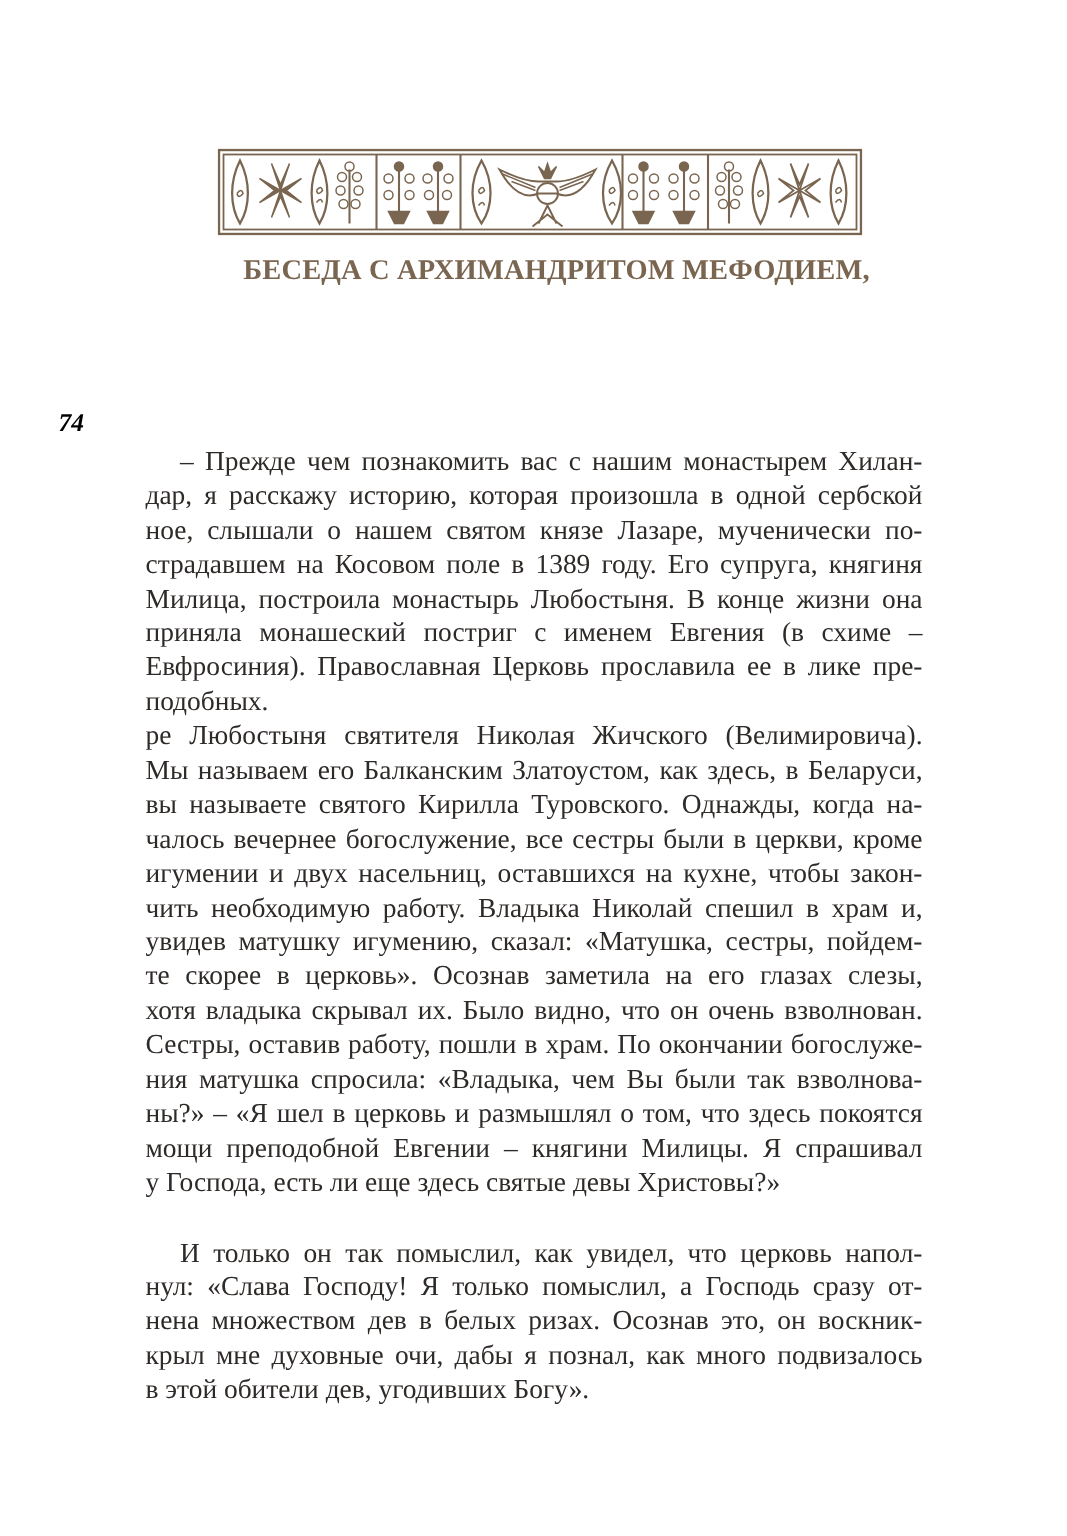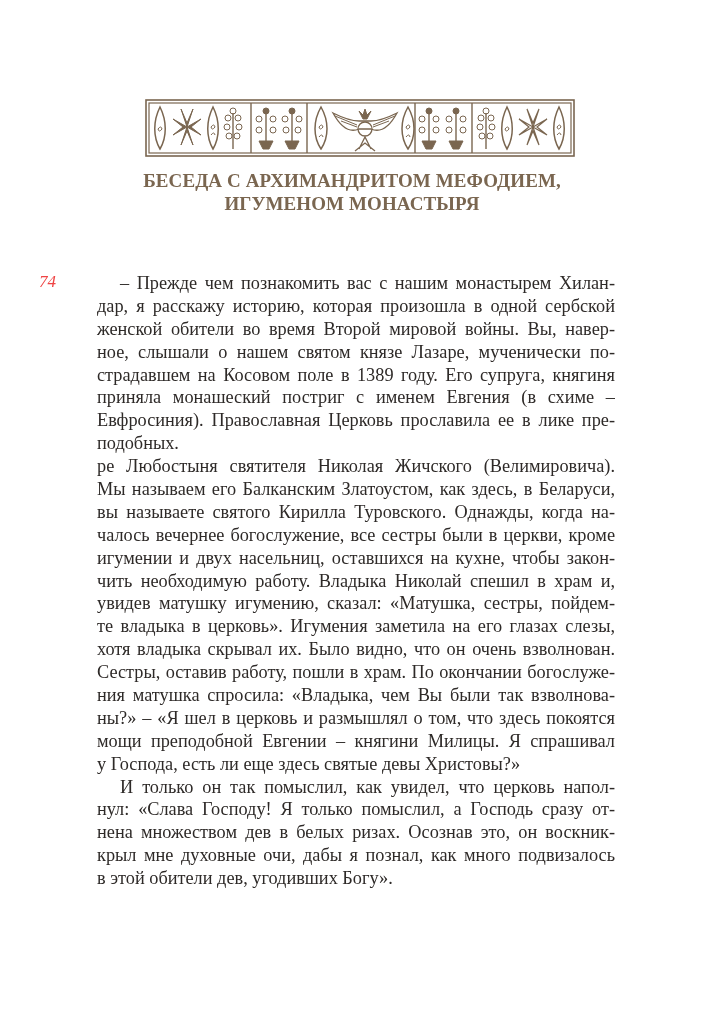--- a/index.html
+++ b/index.html
@@ -5,37 +5,37 @@
   html, body { margin: 0; padding: 0; }
   body {
     width: 711px; height: 1024px; background: #ffffff; position: relative; overflow: hidden;
     font-family: "DejaVu Serif", "Liberation Serif", serif; color: #2a2726;
   }
   .ornament {
     position: absolute; left: 145px; top: 99px; width: 430px; height: 58px;
   }
   .ornament svg { width: 100%; height: 100%; display: block; }
   .title {
-    position: absolute; left: 72px; width: 560px; top: 170px; text-align: center;
+    position: absolute; left: 91px; width: 560px; top: 170px; text-align: center;
     color: #7a6650; font-family: "Liberation Serif", "DejaVu Serif", serif;
     font-weight: bold; font-size: 19px; line-height: 22.5px; letter-spacing: 0.1px;
   }
   .title div { white-space: nowrap; }
   .page-number {
-    position: absolute; left: 39px; top: 272px; color: #ef4444;
-    font-family: "Liberation Serif", "DejaVu Serif", serif; font-style: italic; font-size: 17px;
+    position: absolute; left: 39px; top: 272px; color: #000000;
+    font-family: "Liberation Serif", "DejaVu Serif", serif; font-style: italic; font-size: 17px; font-weight: bold;
   }
   .body-text {
     position: absolute; left: 97px; top: 272px; width: 518px;
     font-family: "Liberation Serif", "DejaVu Serif", serif; font-size: 18.3px; line-height: 22.9px;
     color: #2e2a28;
   }
   .line { display: block; white-space: nowrap; text-align: justify; text-align-last: justify; height: 22.9px; }
   .line.last { text-align-last: left; }
-  .line.indent { padding-left: 23px; }
+  .line.indent { padding-left: 23px; margin-top: 24px; }
 </style>
 </head>
 <body>
 
 <div class="ornament">
   <svg viewBox="0 0 430 58" preserveAspectRatio="none">
     <g fill="none" stroke="#7a6650">
       <rect x="1" y="1" width="428" height="56" stroke-width="1.6"></rect>
       <rect x="4" y="4" width="422" height="50" stroke-width="1.2"></rect>
       <line x1="106" y1="4" x2="106" y2="54" stroke-width="1.4"></line>
@@ -121,42 +121,41 @@
         <path d="M0 0 L-6 18 L0 4 L6 18 Z"></path>
       </g>
       <path d="M414 50 C 407 38, 407 22, 414 8 C 421 22, 421 38, 414 50 Z" fill="none" stroke-width="1.5"></path>
       <path d="M412 28 q3 -4 4 0 q-3 4 -4 0 M412 36 q3 -4 4 0" fill="none"></path>
     </g>
   </svg>
 </div>
 
 <div class="title">
   <div>БЕСЕДА С АРХИМАНДРИТОМ МЕФОДИЕМ,</div>
-  <div>ИГУМЕНОМ МОНАСТЫРЯ</div>
 </div>
 
 <div class="page-number">74</div>
 
 <div class="body-text" id="body-text">
     <span class="line indent">– Прежде чем познакомить вас с нашим монастырем Хилан-</span>
     <span class="line">дар, я расскажу историю, которая произошла в одной сербской</span>
-    <span class="line">женской обители во время Второй мировой войны. Вы, навер-</span>
     <span class="line">ное, слышали о нашем святом князе Лазаре, мученически по-</span>
     <span class="line">страдавшем на Косовом поле в 1389 году. Его супруга, княгиня</span>
+    <span class="line">Милица, построила монастырь Любостыня. В конце жизни она</span>
     <span class="line">приняла монашеский постриг с именем Евгения (в схиме –</span>
     <span class="line">Евфросиния). Православная Церковь прославила ее в лике пре-</span>
     <span class="line last">подобных.</span>
     <span class="line">ре Любостыня святителя Николая Жичского (Велимировича).</span>
     <span class="line">Мы называем его Балканским Златоустом, как здесь, в Беларуси,</span>
     <span class="line">вы называете святого Кирилла Туровского. Однажды, когда на-</span>
     <span class="line">чалось вечернее богослужение, все сестры были в церкви, кроме</span>
     <span class="line">игумении и двух насельниц, оставшихся на кухне, чтобы закон-</span>
     <span class="line">чить необходимую работу. Владыка Николай спешил в храм и,</span>
     <span class="line">увидев матушку игумению, сказал: «Матушка, сестры, пойдем-</span>
-    <span class="line">те владыка в церковь». Игумения заметила на его глазах слезы,</span>
+    <span class="line">те скорее в церковь». Осознав заметила на его глазах слезы,</span>
     <span class="line">хотя владыка скрывал их. Было видно, что он очень взволнован.</span>
     <span class="line">Сестры, оставив работу, пошли в храм. По окончании богослуже-</span>
     <span class="line">ния матушка спросила: «Владыка, чем Вы были так взволнова-</span>
     <span class="line">ны?» – «Я шел в церковь и размышлял о том, что здесь покоятся</span>
     <span class="line">мощи преподобной Евгении – княгини Милицы. Я спрашивал</span>
     <span class="line last">у Господа, есть ли еще здесь святые девы Христовы?»</span>
     <span class="line indent">И только он так помыслил, как увидел, что церковь напол-</span>
     <span class="line">нул: «Слава Господу! Я только помыслил, а Господь сразу от-</span>
     <span class="line">нена множеством дев в белых ризах. Осознав это, он воскник-</span>
     <span class="line">крыл мне духовные очи, дабы я познал, как много подвизалось</span>

